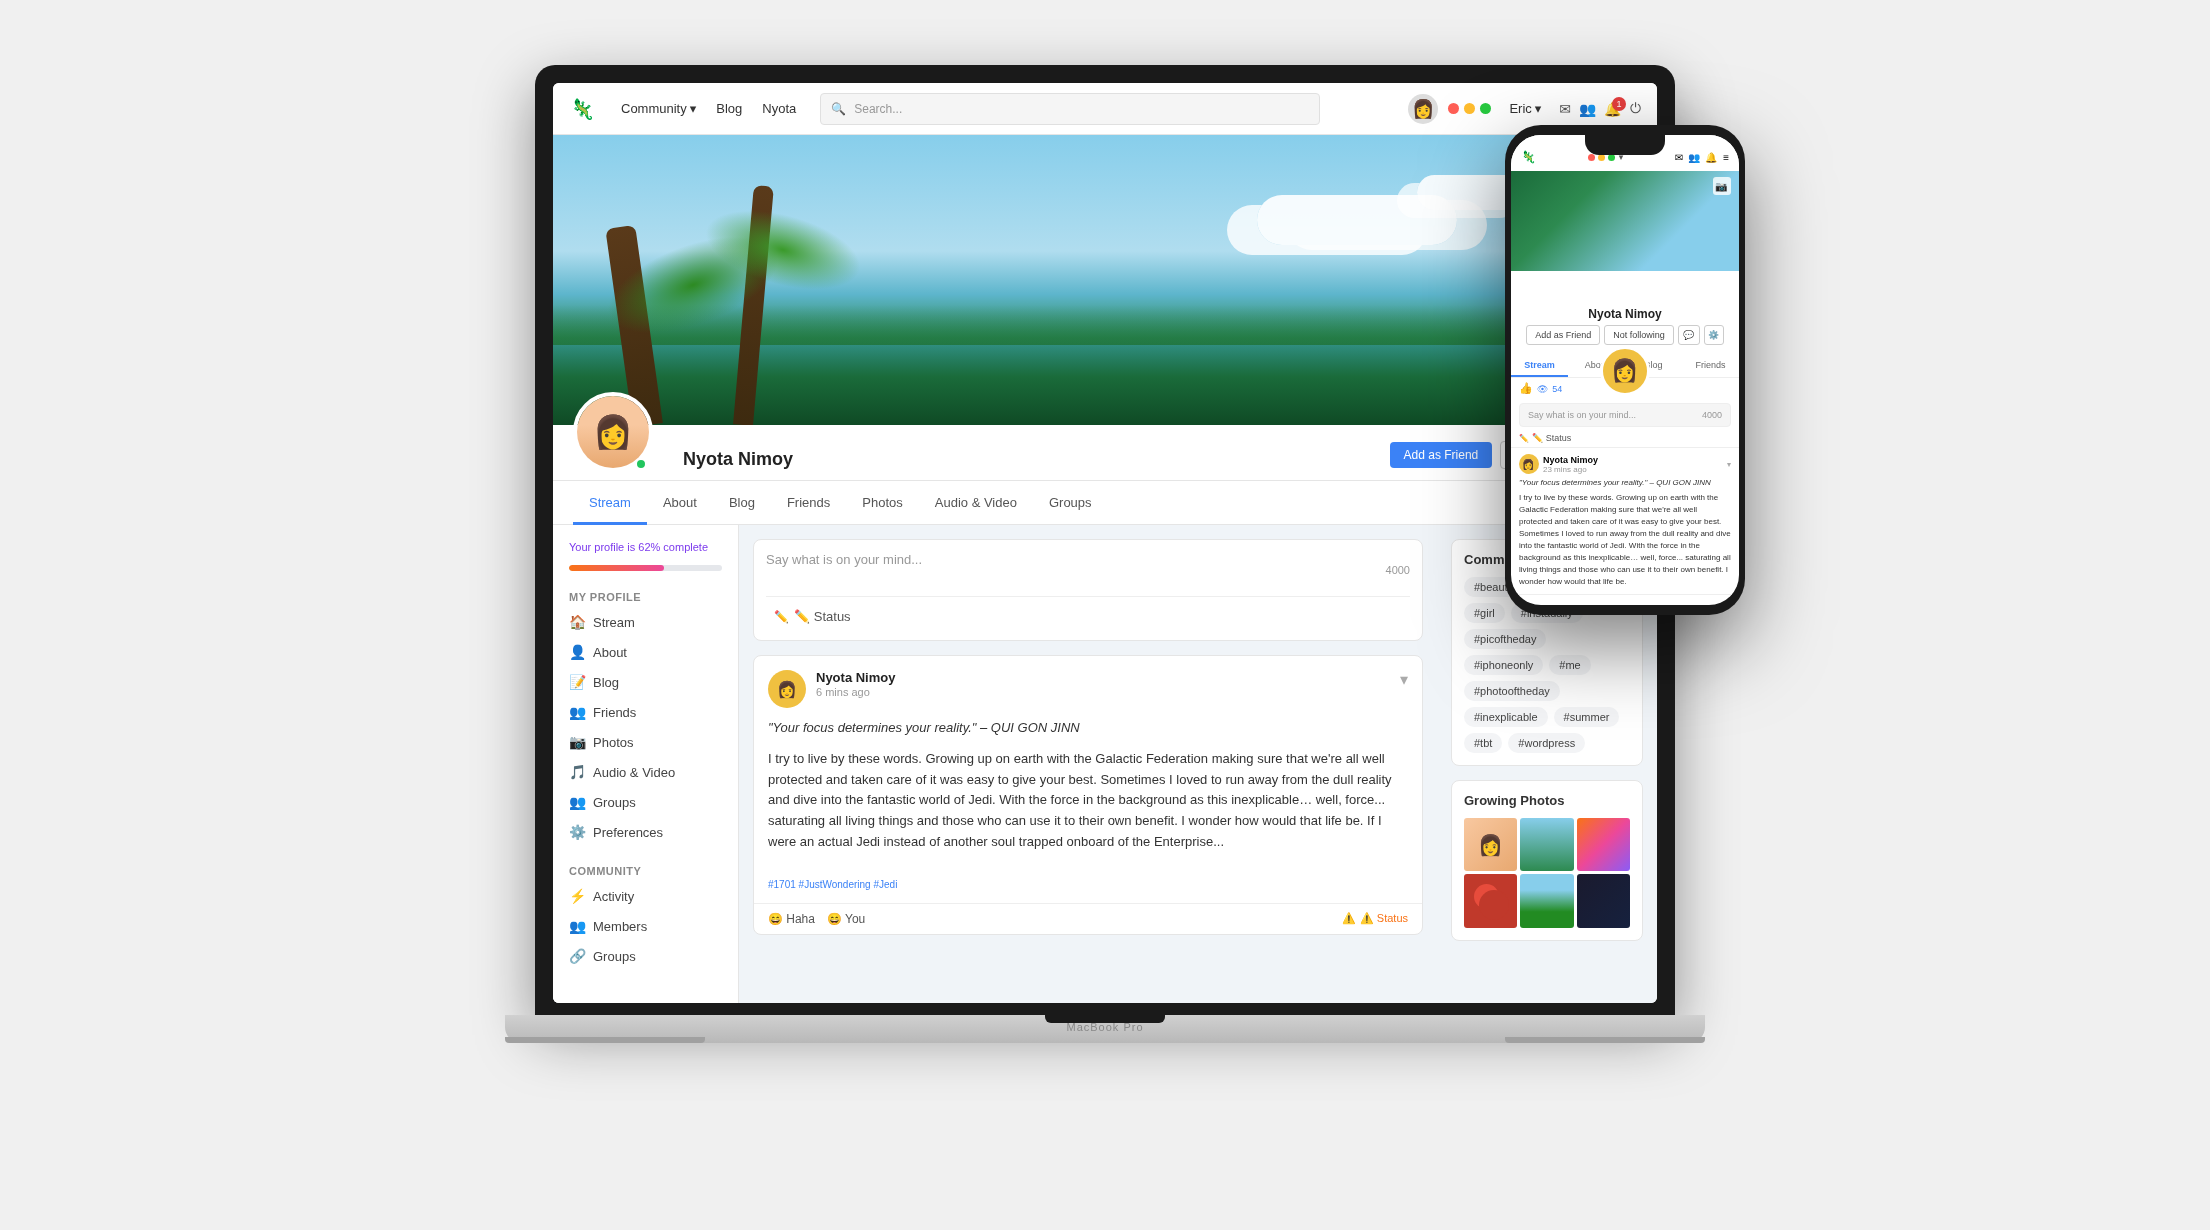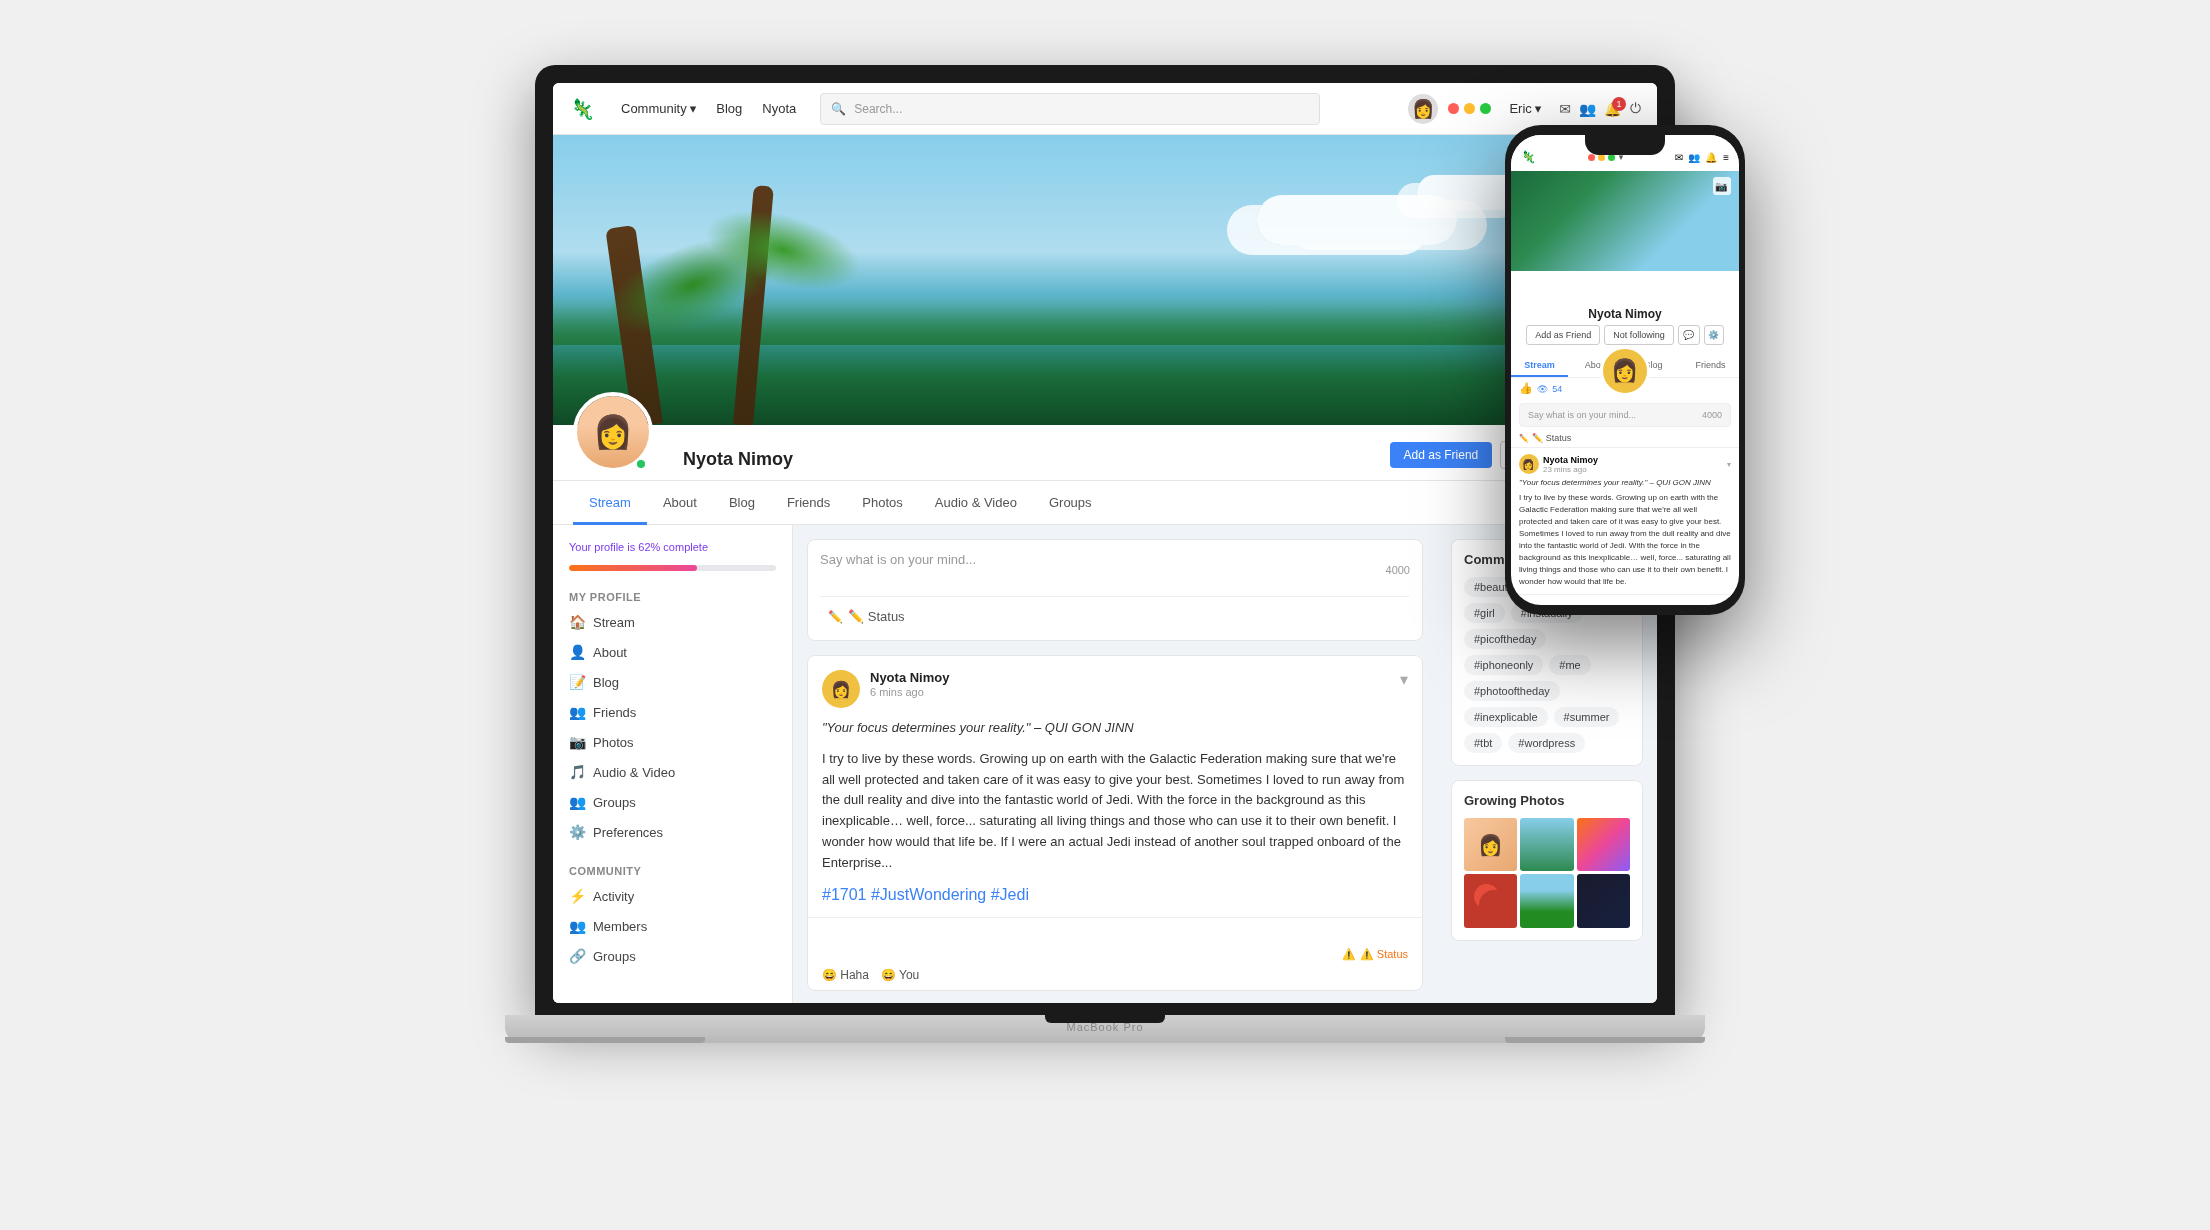--- a/index.html
+++ b/index.html
@@ -340,21 +340,21 @@
     
     .main-content {
       display: flex;
       height: calc(100% - 52px - 290px - 56px - 44px);
       background: #f0f4f8;
       overflow: hidden;
     }
 
     
     .left-sidebar {
-      width: 240px;
+      width: 186px;
       background: #fff;
       border-right: 1px solid #e5e5e5;
       padding: 16px 0;
       overflow-y: auto;
       flex-shrink: 0;
     }
 
     .profile-complete {
       padding: 0 16px 12px;
       font-size: 11px;
@@ -498,38 +498,37 @@
       line-height: 1.6;
     }
 
     .post-quote {
       font-style: italic;
       margin-bottom: 10px;
     }
 
     .post-hashtags {
       color: #3b82f6;
-      font-size: 16px;
-      margin-top: 8px;
+      font-size: 10px;
+      margin-top: 24px;
     }
 
     .post-footer {
       border-top: 1px solid #eee;
       padding: 8px 14px;
       display: flex;
       justify-content: space-between;
       align-items: center;
     }
 
     .post-reactions {
       display: flex;
       gap: 12px;
       font-size: 12px;
       color: #555;
-      margin-top: 42px;
     }
 
     .reaction { cursor: pointer; }
 
     .report-link {
       font-size: 11px;
       color: #f97316;
       cursor: pointer;
       display: flex;
       align-items: center;

